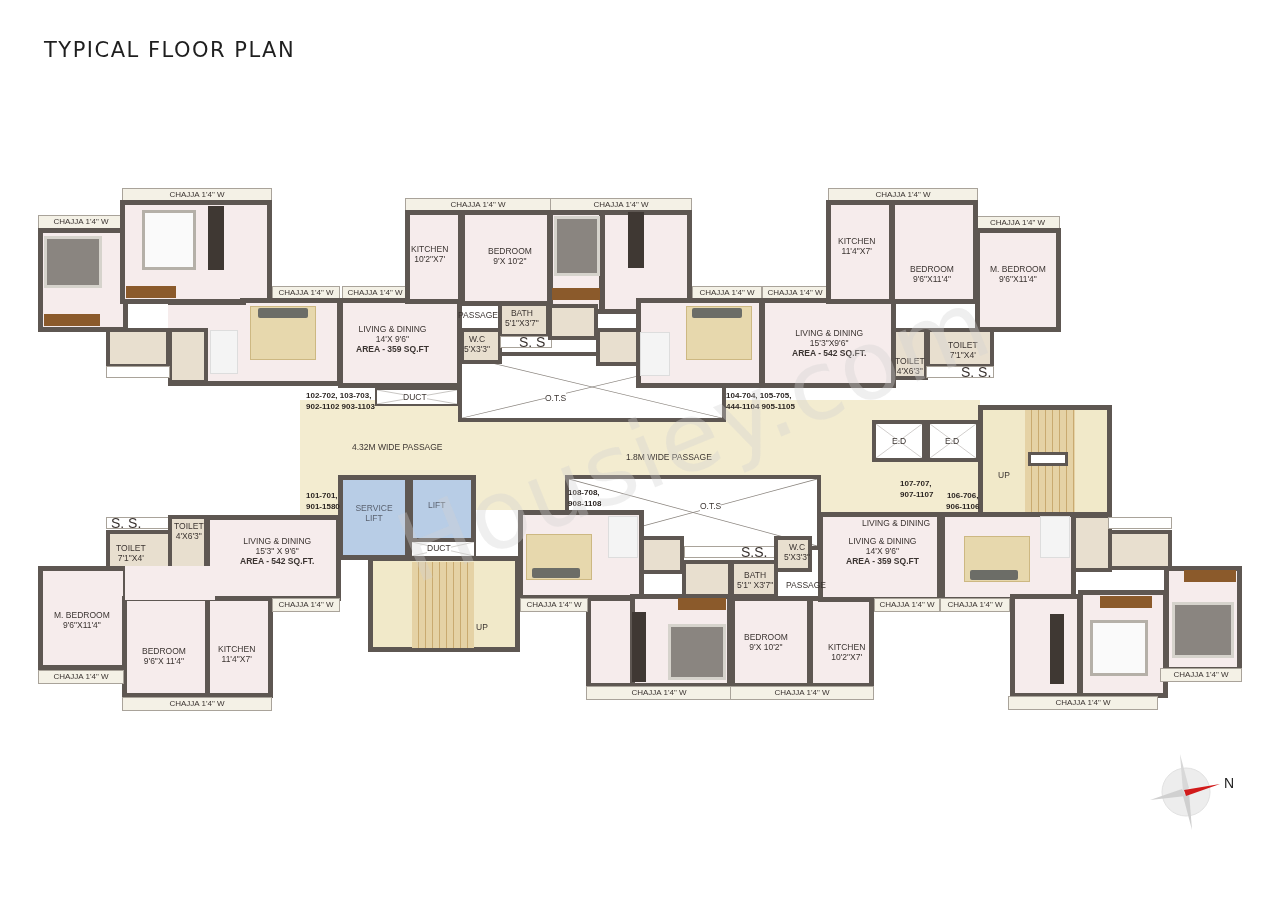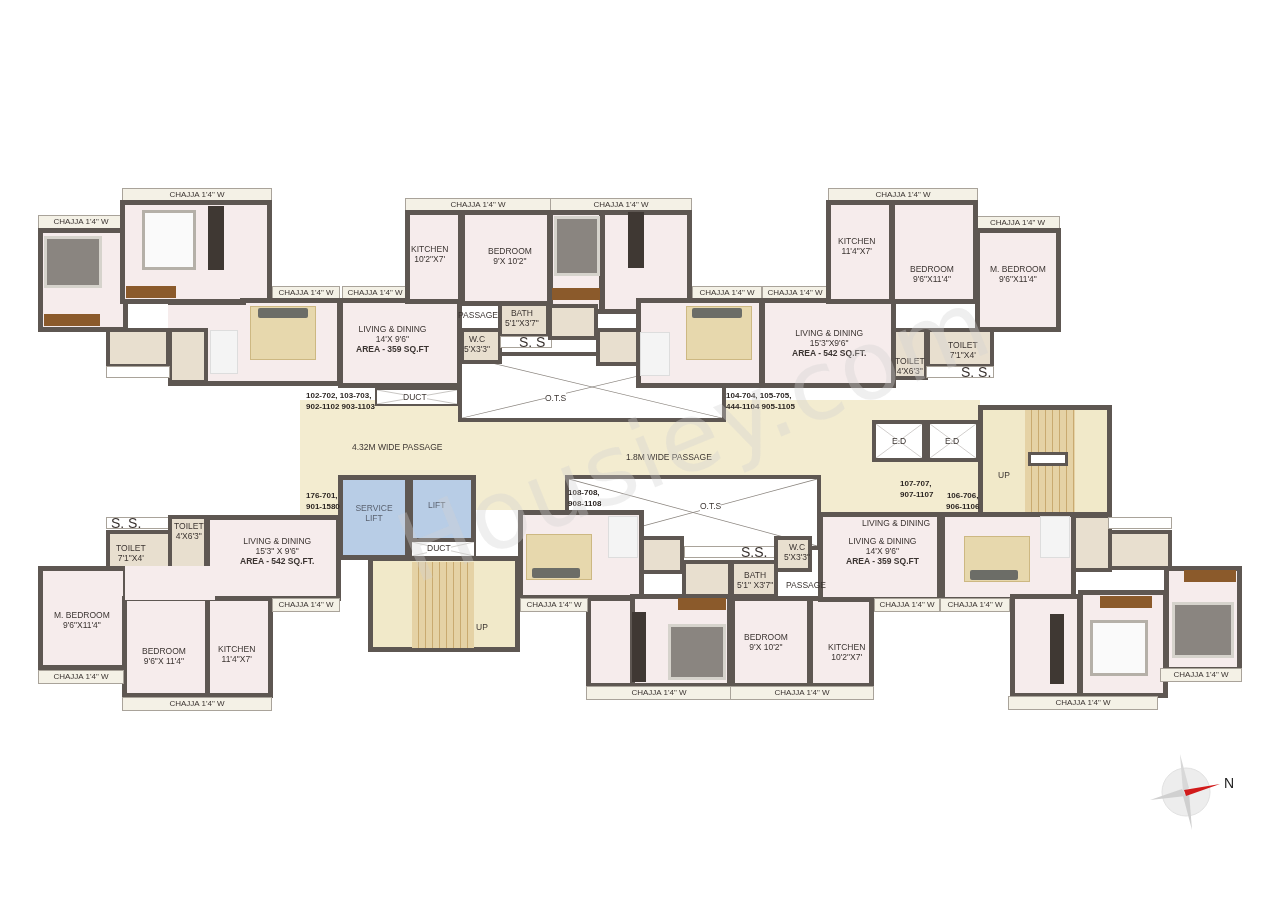--- a/index.html
+++ b/index.html
@@ -22,20 +22,21 @@
   .bed{position:absolute;background:#8a8580;border:3px solid #d6d3cc;box-sizing:border-box;}
   .wood{position:absolute;background:#8b5a2b;}
   .stairs{position:absolute;background:repeating-linear-gradient(90deg,#e5d2a5 0 6px,#c9aa70 6px 7px);}
   .watermark{position:absolute;left:380px;top:380px;font-size:96px;color:rgba(210,210,210,0.35);transform:rotate(-22deg);font-family:"DejaVu Sans",sans-serif;pointer-events:none;letter-spacing:2px;}
   .compass{position:absolute;left:1142px;top:748px;width:100px;height:84px;}
 </style>
 </head>
 <body>
 
 <div class="title">
+  <div>TYPICAL FLOOR PLAN</div>
 </div>
 
 <div class="pass" style="left:300px;top:400px;width:160px;height:80px;"></div>
 <div class="pass" style="left:300px;top:400px;width:680px;height:110px;"></div>
 <div class="pass" style="left:300px;top:480px;width:40px;height:80px;"></div>
 <div class="pass" style="left:820px;top:460px;width:160px;height:55px;"></div>
 
 <div class="lbl" style="left:352px;top:442px;">4.32M WIDE PASSAGE</div>
 <div class="lbl" style="left:626px;top:452px;">1.8M WIDE PASSAGE</div>
 
@@ -211,21 +212,21 @@
 <div class="lbl" style="left:895px;top:356px;">
   <div>TOILET</div>
   <div>4'X6'3"</div>
 </div>
 <div class="lbl" style="left:948px;top:340px;">
   <div>TOILET</div>
   <div>7'1"X4'</div>
 </div>
 
 <div class="unitno" style="left:306px;top:490px;">
-  <div>176-701,</div>
+  <div>101-701,</div>
   <div>901-1580</div>
 </div>
 <div class="ss" style="left:106px;top:517px;width:66px;height:12px;">
   <span>S. S.</span>
 </div>
 <div class="wet" style="left:168px;top:515px;width:40px;height:56px;"></div>
 <div class="wet" style="left:106px;top:530px;width:66px;height:42px;"></div>
 <div class="room" style="left:205px;top:515px;width:136px;height:86px;"></div>
 <div class="room" style="left:38px;top:566px;width:90px;height:104px;"></div>
 <div class="room" style="left:122px;top:596px;width:88px;height:102px;"></div>

